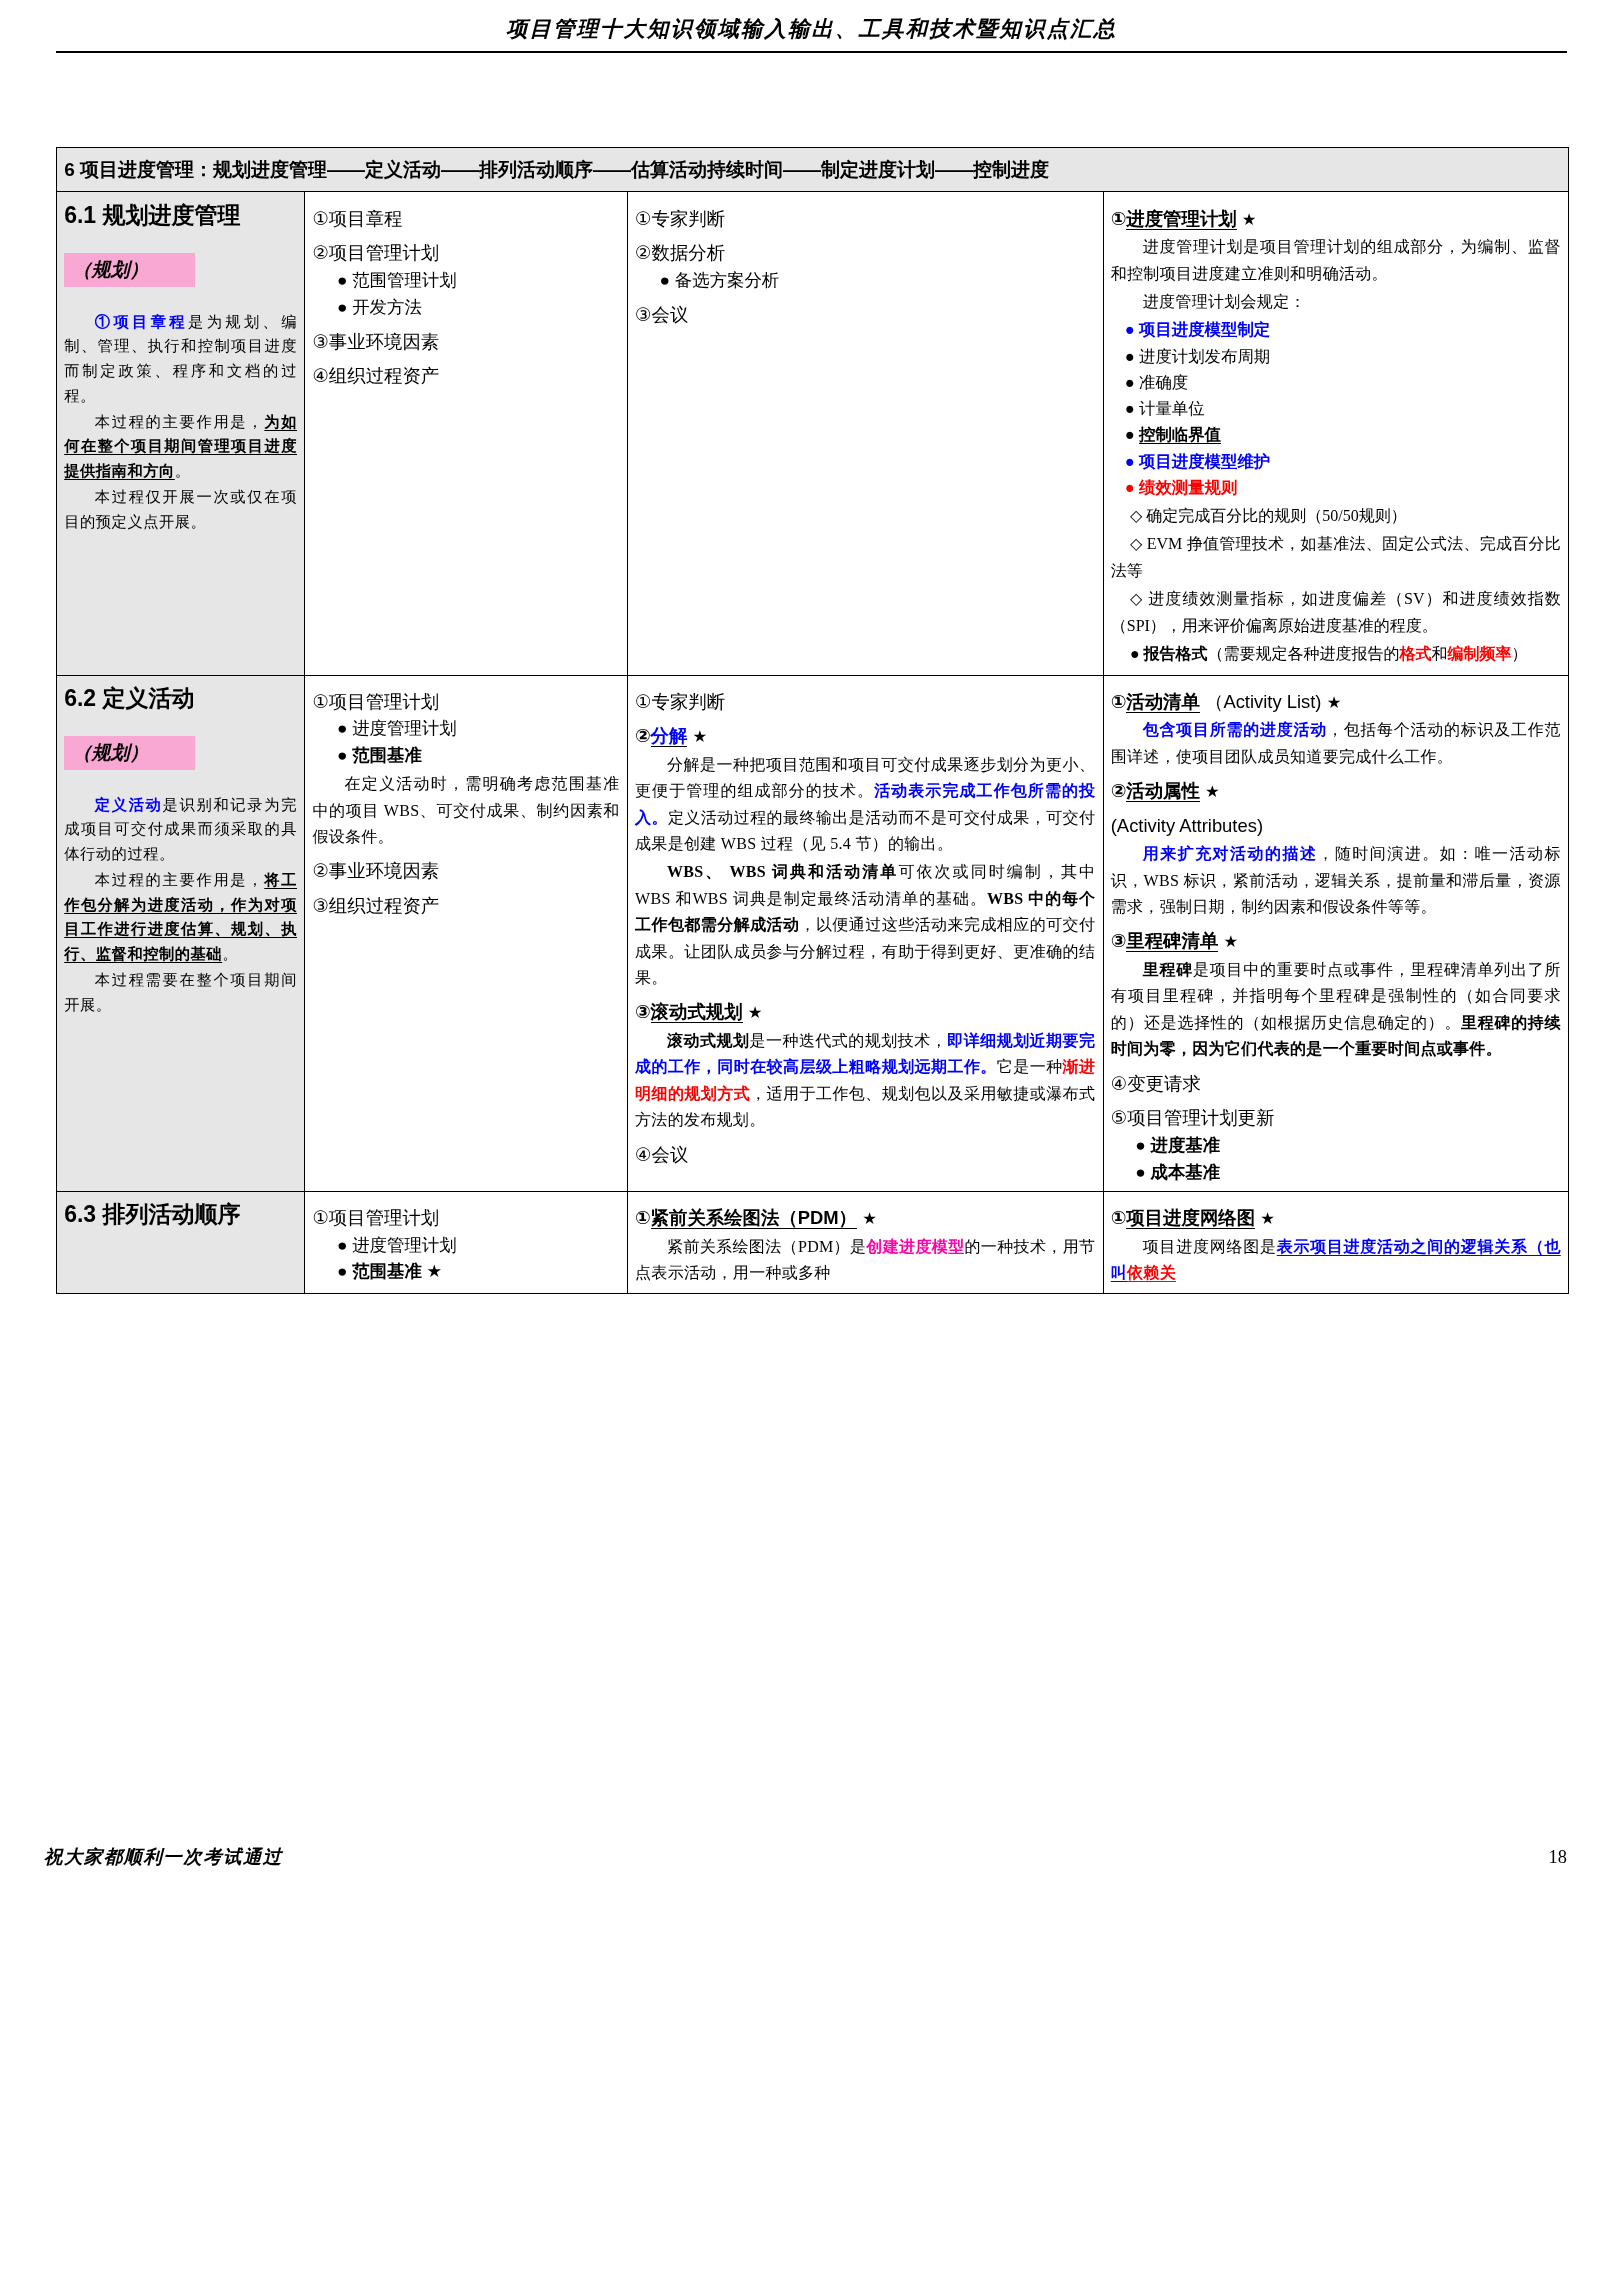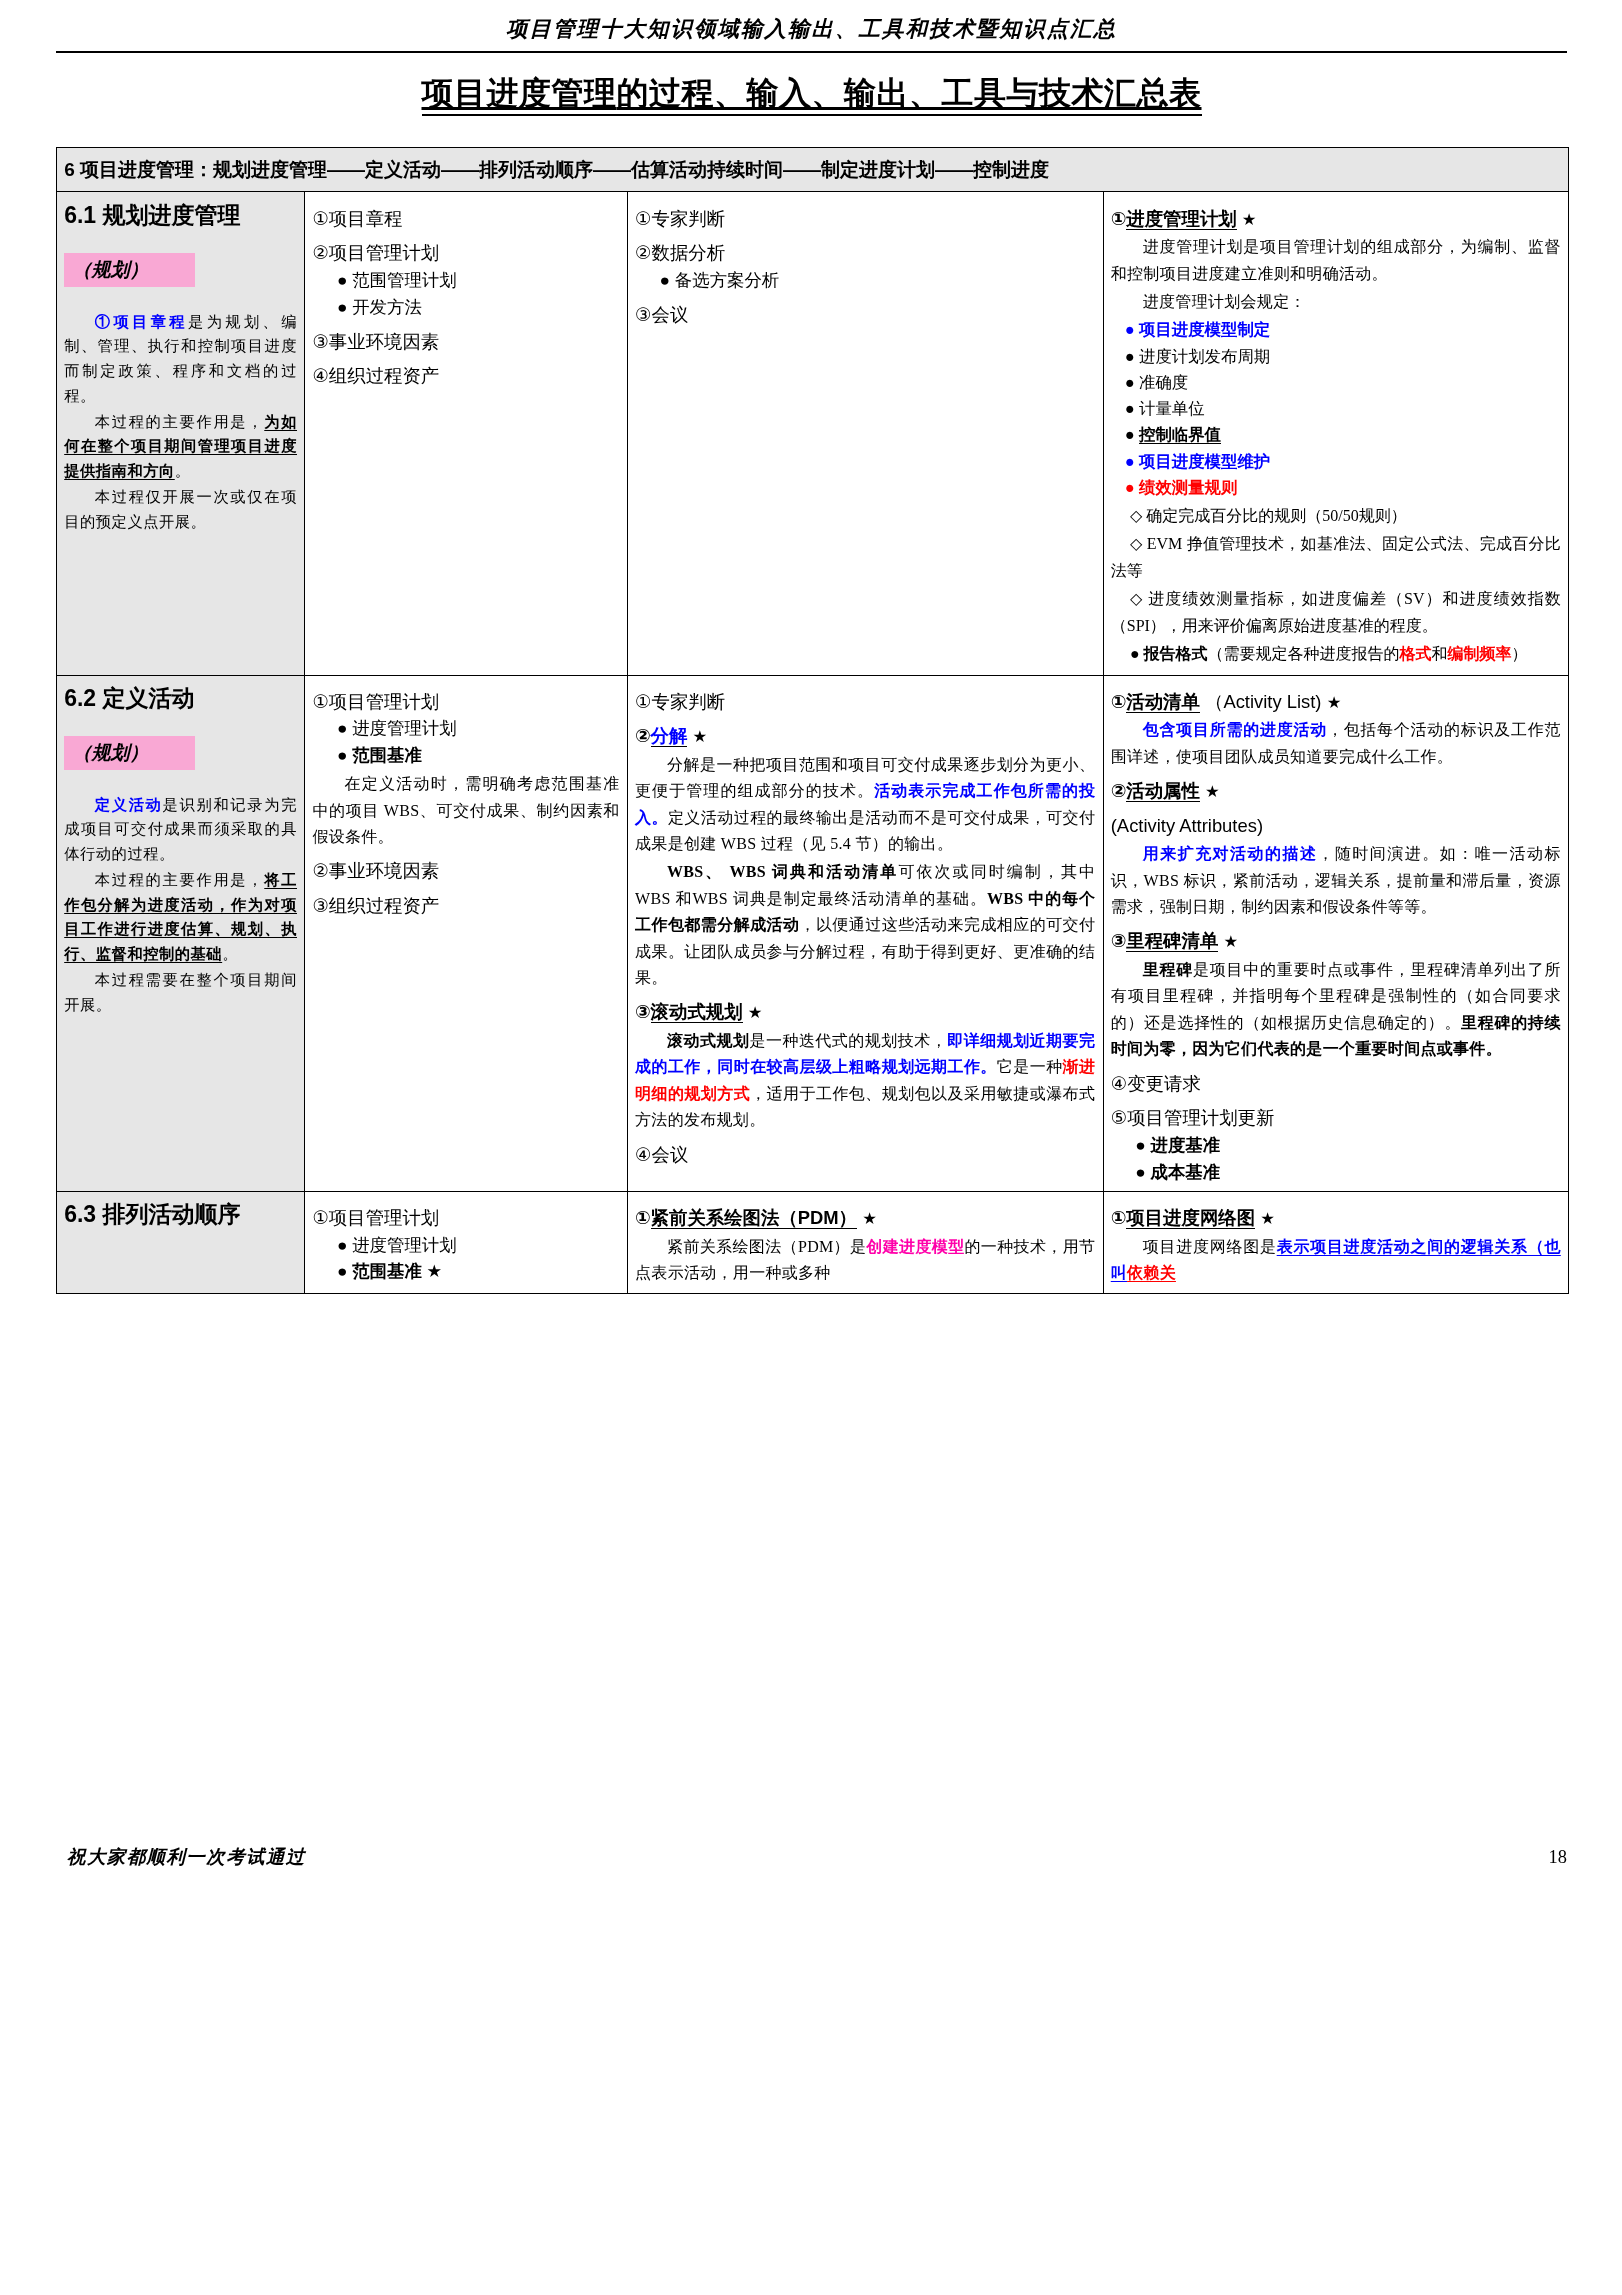--- a/index.html
+++ b/index.html
@@ -179,21 +179,21 @@
   .blue{ color: #0000ff; }
   .red { color: #ff0000; }
   .mag { color: #ff00aa; }
   .bd  { font-weight: bold; }
   .star{ font-size: 16.4px; }
   .sans{ font-family: "Liberation Sans", "DejaVu Sans", sans-serif; }
 
   
   .footer {
     position: absolute;
-    left: 67px; right: 56px;
+    left: 44px; right: 56px;
     bottom: 30px;
     display: flex;
     justify-content: space-between;
     align-items: baseline;
     font-style: italic;
     font-weight: bold;
     font-size: 18.4px;
     letter-spacing: 1.5px;
   }
   .footer .pno {
@@ -204,23 +204,20 @@
   }
 </style>
 </head>
 <body>
 
 <div class="page">
 
   <div class="run-head">项目管理十大知识领域输入输出、工具和技术暨知识点汇总</div>
   <div class="head-rule"></div>
 
-  <div class="doc-title">
-    <span class="u"><span>项目进度管理</span><span>的过程、输入、输出、工具与技术汇总表</span></span>
-  </div>
 
   <table class="main">
     <colgroup>
       <col class="c1">
         <col class="c2">
         <col class="c3">
         <col class="c4">
     </colgroup>
 
     <tbody>

